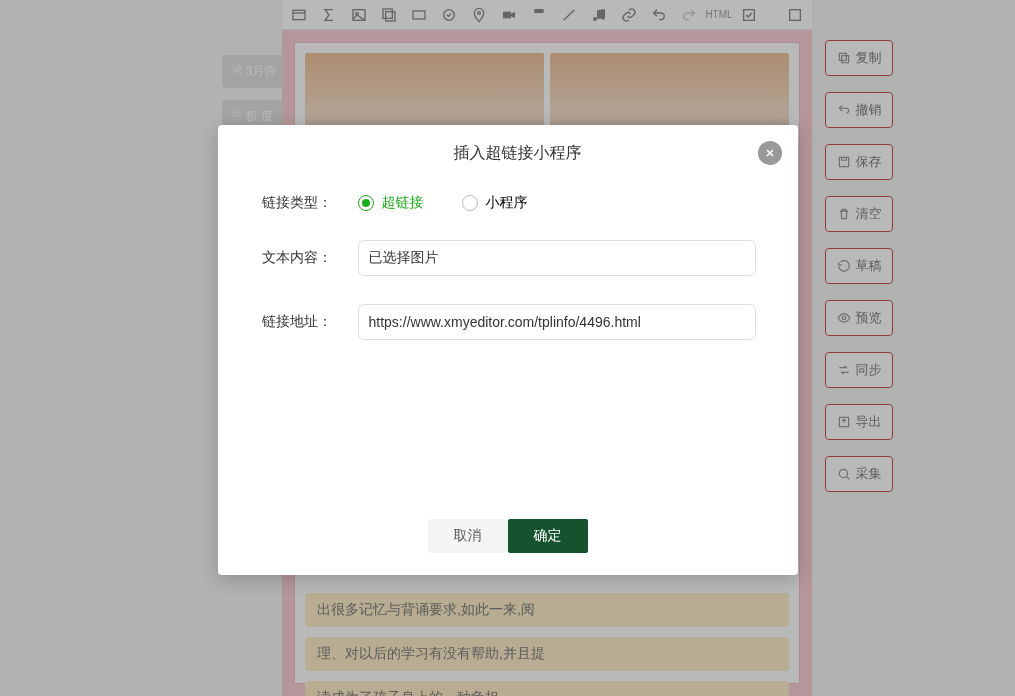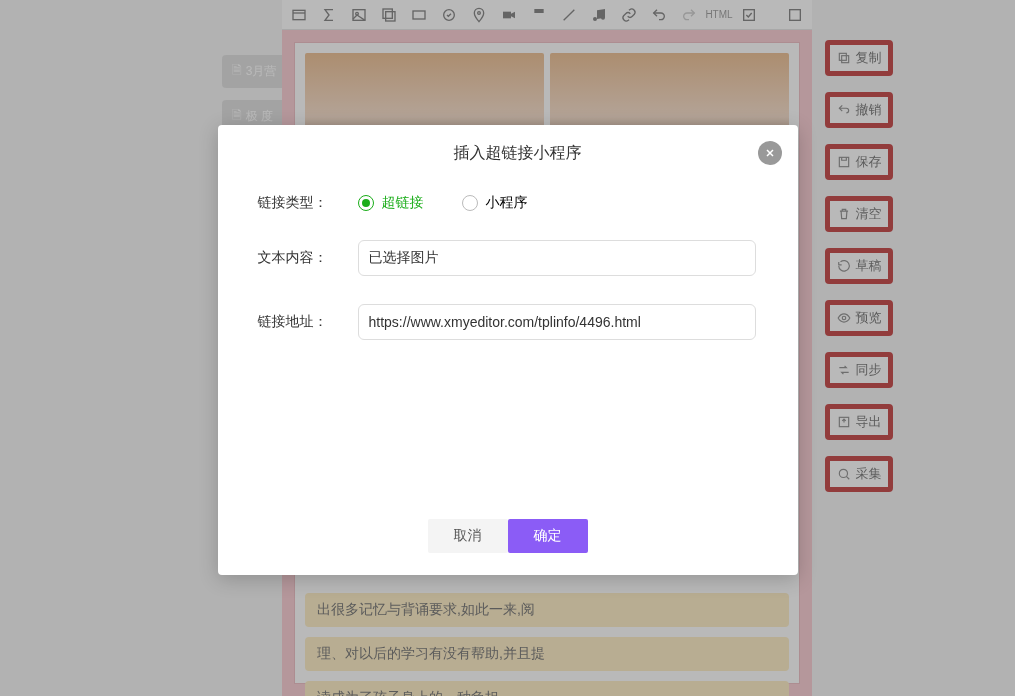--- a/index.html
+++ b/index.html
@@ -35,21 +35,21 @@
 }
 
 .left-pills { position:absolute; top:55px; left:222px; display:flex; flex-direction:column; gap:12px; }
 .pill { background:#d8d8d8; color:#fff; font-size:12px; padding:6px 10px; border-radius:4px; display:flex; align-items:center; gap:4px; }
 
 .side-panel {
   position: absolute; top: 40px; right: 120px; width: 70px;
   display: flex; flex-direction: column; gap: 16px;
 }
 .side-btn {
-  width: 68px; height: 36px; background: #fff; border: 5px solid #b91c1c; border-radius: 4px;
+  width: 68px; height: 36px; background: #fff; border: 1px solid #b91c1c; border-radius: 4px;
   display: flex; align-items: center; justify-content: center; gap: 5px;
   font-size: 13px; color: #555; cursor: pointer;
 }
 .side-btn svg { width:14px; height:14px; color:#777; }
 
 .overlay {
   position: absolute; inset: 0; background: rgba(100,100,100,0.45);
   display: flex; align-items: flex-start; justify-content: center;
 }
 .modal {
@@ -64,21 +64,21 @@
 }
 .close-btn {
   position: absolute; top: 16px; right: 16px;
   width: 24px; height: 24px; border-radius: 50%; background: #999;
   display:flex; align-items:center; justify-content:center; cursor:pointer;
 }
 .close-btn svg { width:12px; height:12px; color:#fff; }
 
 .form { padding: 20px 40px 0 40px; }
 .row { display:flex; align-items:center; margin-bottom: 28px; }
-.label { width: 100px; text-align:left; font-size:14px; color:#333; padding-right:21px; }
+.label { width: 100px; text-align:center; font-size:14px; color:#333; padding-right:21px; }
 .radio-group { display:flex; gap:38px; align-items:center; }
 .radio { display:flex; align-items:center; gap:8px; cursor:pointer; font-size:14px; }
 .radio .circle {
   width:16px; height:16px; border-radius:50%; border:1px solid #bbb; position:relative;
 }
 .radio.selected .circle { border-color:#1aad19; }
 .radio.selected .circle::after {
   content:''; position:absolute; inset:3px; border-radius:50%; background:#1aad19;
 }
 .radio.selected .rlabel { color:#1aad19; }
@@ -95,21 +95,21 @@
 .checkbox svg { width:12px; height:12px; color:#fff; }
 
 .modal-footer {
   position:absolute; bottom:22px; left:0; right:0;
   display:flex; justify-content:center; 
 }
 .btn {
   width:80px; height:34px; border:none; border-radius:2px; font-size:14px; cursor:pointer;
 }
 .btn-cancel { background:#f4f4f4; color:#555; }
-.btn-ok { background:#8b5cf6; color:#fff;font-family:Liberation Mono, monospace; }
+.btn-ok { background:#14532d; color:#fff;font-family:Liberation Mono, monospace; }
 </style>
 </head>
 <body>
 
 <div class="left-pills">
   <div class="pill">
       <span>🗎</span>
       <span>3月营</span>
     </div>
   <div class="pill">

